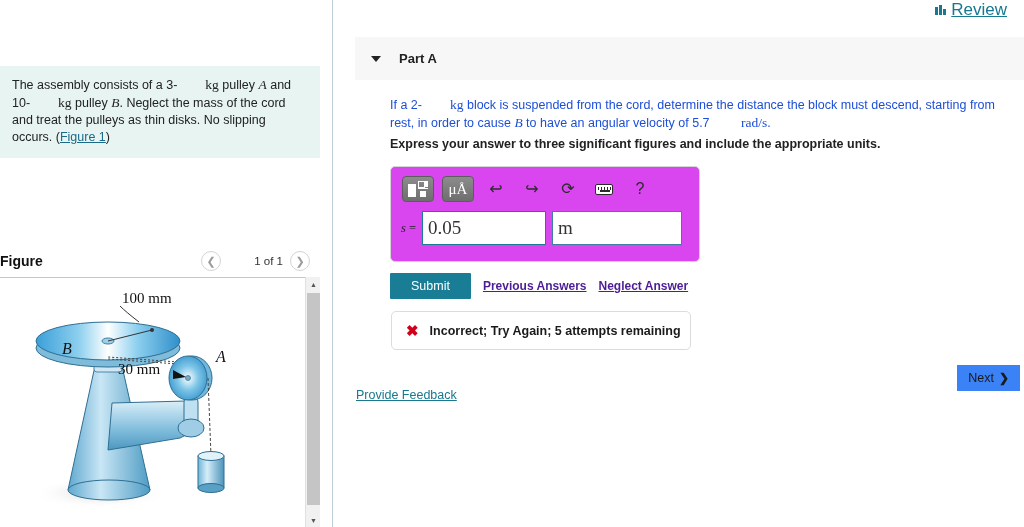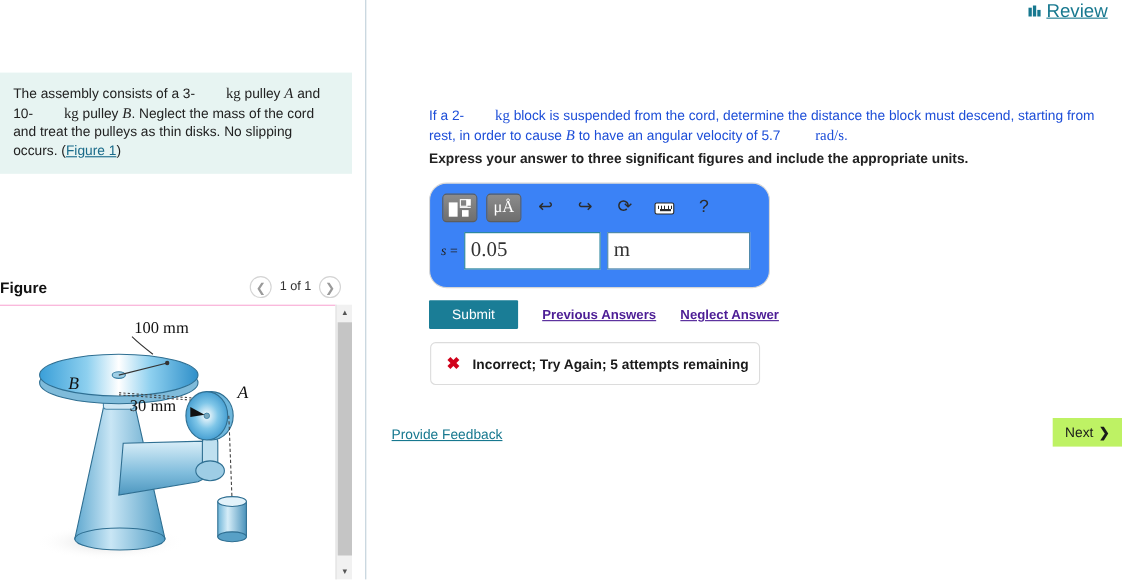--- a/index.html
+++ b/index.html
@@ -82,20 +82,21 @@
     display: flex;
     align-items: center;
     justify-content: center;
     cursor: pointer;
     background: #ffffff;
     box-sizing: border-box;
   }
   .pager-label {
     font-size: 11.5px;
     color: #333333;
+    margin-left: 26px;
   }
   .figure-area {
     position: absolute;
     left: 0; top: 277px;
     width: 305px;
     height: 250px;
     background: #ffffff;
     border-top: 1px solid #f9a8d4;
     overflow: hidden;
   }
@@ -206,22 +207,22 @@
     color: #222222;
   }
 
   
   .answer-box {
     position: absolute;
     left: 56px; top: 166px;
     width: 310px;
     height: 96px;
     border: 1px solid #d6d6d6;
-    border-radius: 16px;
-    background: #3b82f6;
+    border-radius: 5px;
+    background: #d946ef;
     box-sizing: border-box;
   }
   .toolbar {
     display: flex;
     align-items: center;
     height: 44px;
     padding-left: 11px;
     gap: 8px;
   }
   .tb-btn {
@@ -324,21 +325,21 @@
     box-sizing: border-box;
     outline: none;
     background: #ffffff;
   }
 
   .submit-row {
     position: absolute;
     left: 56px; top: 273px;
     display: flex;
     align-items: center;
-    gap: 22px;
+    gap: 12px;
   }
   .submit-btn {
     background: #1a7d96;
     color: #ffffff;
     border: none;
     font-size: 12.5px;
     font-family: "Liberation Sans", sans-serif;
     padding: 6px 21px;
     cursor: pointer;
     border-radius: 1px;
@@ -380,22 +381,22 @@
   .feedback-link {
     position: absolute;
     left: 21px; top: 388px;
     font-size: 12.5px;
     color: #17788f;
     text-decoration: underline;
     cursor: pointer;
   }
   .next-btn {
     position: absolute;
-    right: 3px; top: 380px;
-    background: #bef264;
+    right: 3px; top: 365px;
+    background: #3b82f6;
     color: #1a1a1a;
     border: none;
     font-size: 12.5px;
     font-family: "Liberation Sans", sans-serif;
     padding: 6px 11px;
     cursor: pointer;
     display: flex;
     align-items: flex-end;
     gap: 5px;
   }
@@ -513,20 +514,24 @@
 
     <div class="review-row">
       <span class="review-icon">
           <i></i>
           <i></i>
           <i></i>
         </span>
       <span class="review-link">Review</span>
     </div>
 
+    <div class="part-header">
+      <div class="caret"></div>
+      <div class="part-title">Part A</div>
+    </div>
 
     <div class="question-text">
       <span>If a 2-</span><span class="mathunit">kg</span><span> block is suspended from the cord, determine the distance the block must descend, starting from rest, in order to cause </span><span class="mathvar">B</span><span> to have an angular velocity of 5.7 </span><span class="mathunit">rad/s</span><span>.</span>
     </div>
 
     <div class="instruct">Express your answer to three significant figures and include the appropriate units.</div>
 
     <div class="answer-box">
       <div class="toolbar">
         <div class="tb-btn">

